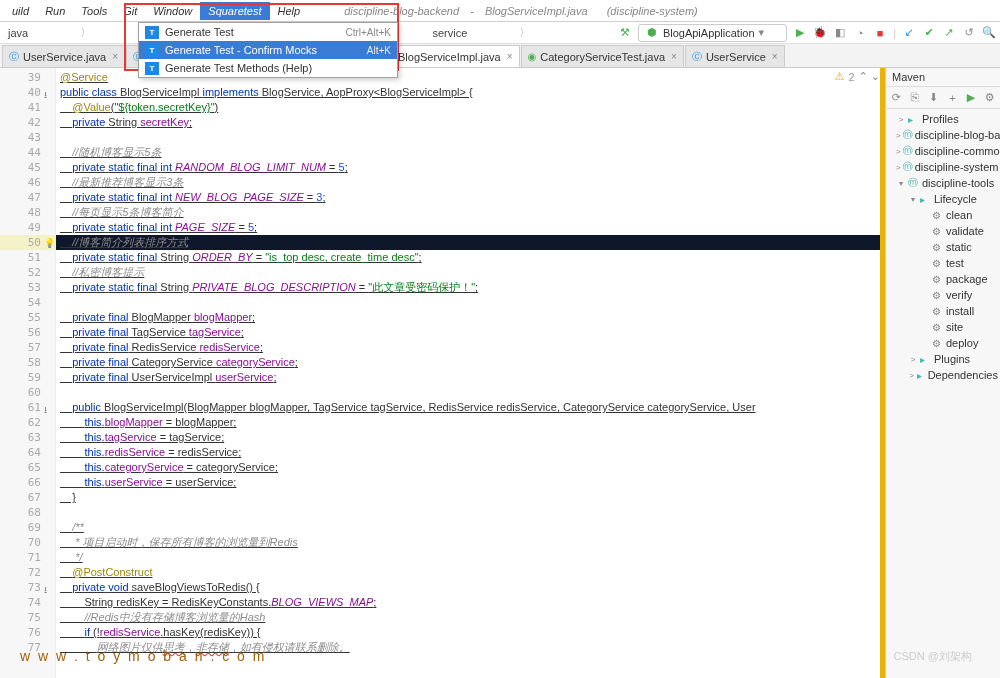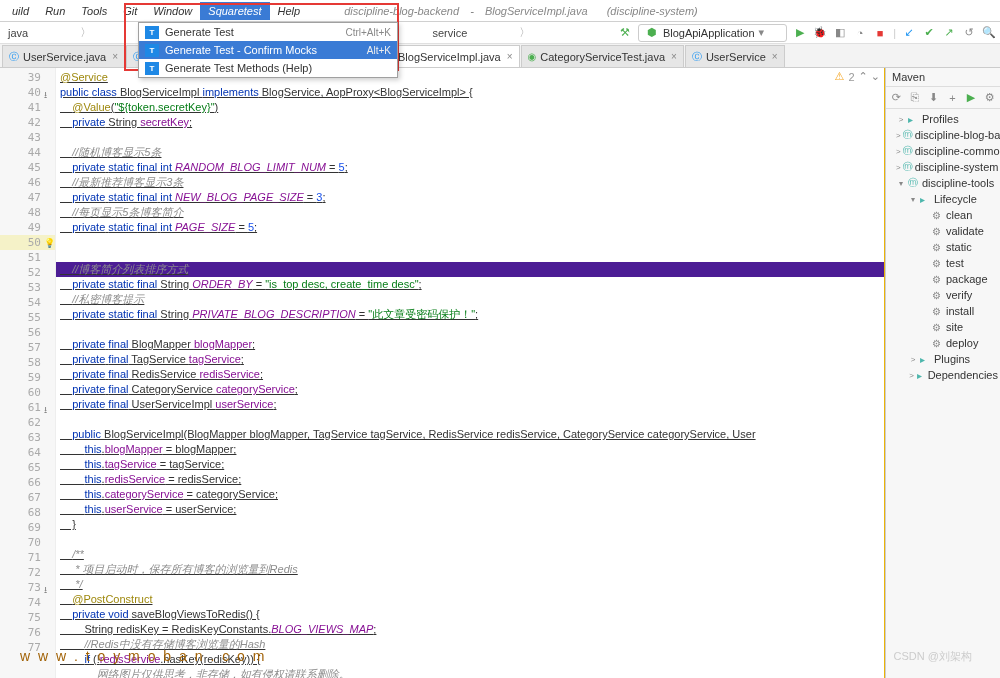--- a/index.html
+++ b/index.html
@@ -26,30 +26,30 @@
 .red { color: #e53935; }
 .gray { color: #888; }
 .blue { color: #2196F3; }
 .tabrow { height: 24px; display: flex; align-items: flex-end; border-bottom: 1px solid #ccc; padding-left: 2px; background: #f3f3f3; }
 .tab { display: flex; align-items: center; padding: 3px 6px; border: 1px solid #ccc; border-bottom: none; background: #e6e6e6; margin-right: 1px; gap: 4px; height: 22px; }
 .tab.active { background: #fff; }
 .tab-icon { color: #2196F3; font-size: 10px; }
 .tab-close { color: #888; font-size: 10px; margin-left: 2px; }
 .tab-icon.test { color: #4CAF50; }
 .main { display: flex; height: 610px; }
-.editor-col { flex: 1; display: flex; overflow: hidden; border-right: 1px solid #eab308; }
+.editor-col { flex: 1; display: flex; overflow: hidden; border-right: 5px solid #eab308; }
 .gutter { width: 56px; background: #f7f7f7; border-right: 1px solid #eee; padding-top: 2px; }
 .gut-line { height: 15px; display: flex; align-items: center; justify-content: flex-end; padding-right: 14px; color: #aaa; font-family: Consolas, monospace; font-size: 11px; position: relative; }
 .gut-line.active { background: #f5f2c8; }
 .gut-mark { position: absolute; left: 44px; width: 10px; height: 10px; font-size: 9px; }
 .gut-mark.bulb { color: #f5a623; }
 .gut-mark.impl { color: #888; }
 .code { flex: 1; background: #fff; font-family: Consolas, "JetBrains Mono", monospace; font-size: 11px; line-height: 15px; padding-top: 2px; white-space: pre; overflow: hidden; }
 .code .ln { height: 15px; padding-left: 4px; text-decoration: underline; }
-.code .active-line { background: #4c1d95; margin-top: 27px; }
+.code .active-line { background: #0f172a; }
 .kw { color: #0033b3; font-weight: normal; }
 .ann { color: #9E880D; }
 .str { color: #067D17; }
 .fld { color: #871094; }
 .cmt { color: #8C8C8C; font-style: italic; }
 .num { color: #1750EB; }
 .cst { color: #871094; font-style: italic; }
 .err-word { text-decoration: underline wavy #e53935; }
 .right-panel { width: 115px; background: #f7f7f7; border-left: 1px solid #ccc; display: flex; flex-direction: column; }
 .rp-toolbar { height: 22px; display: flex; align-items: center; gap: 6px; padding: 0 4px; border-bottom: 1px solid #ddd; }

